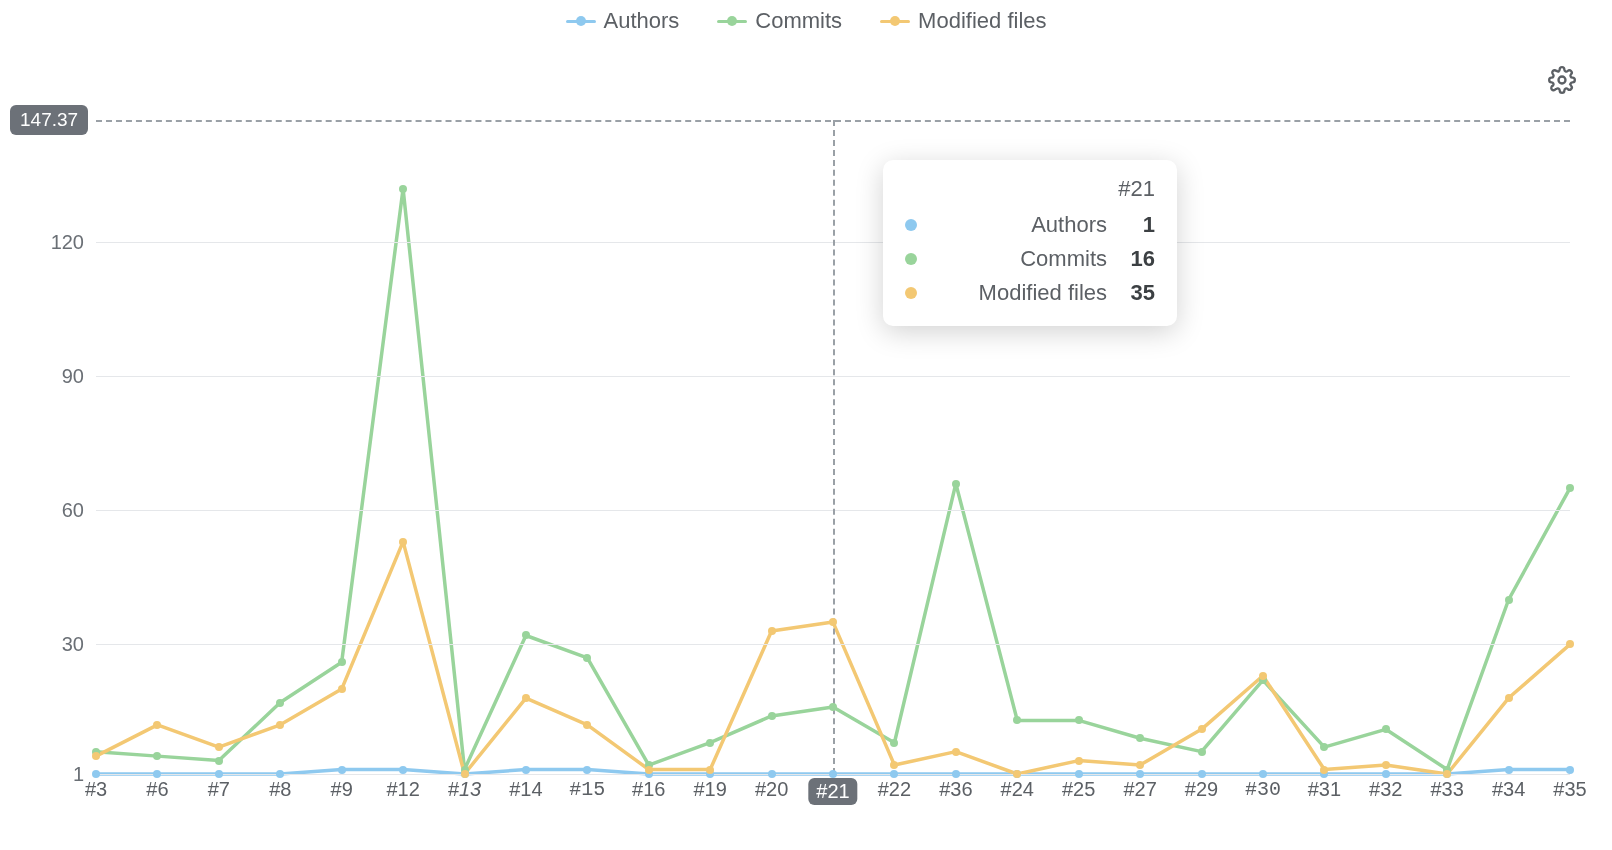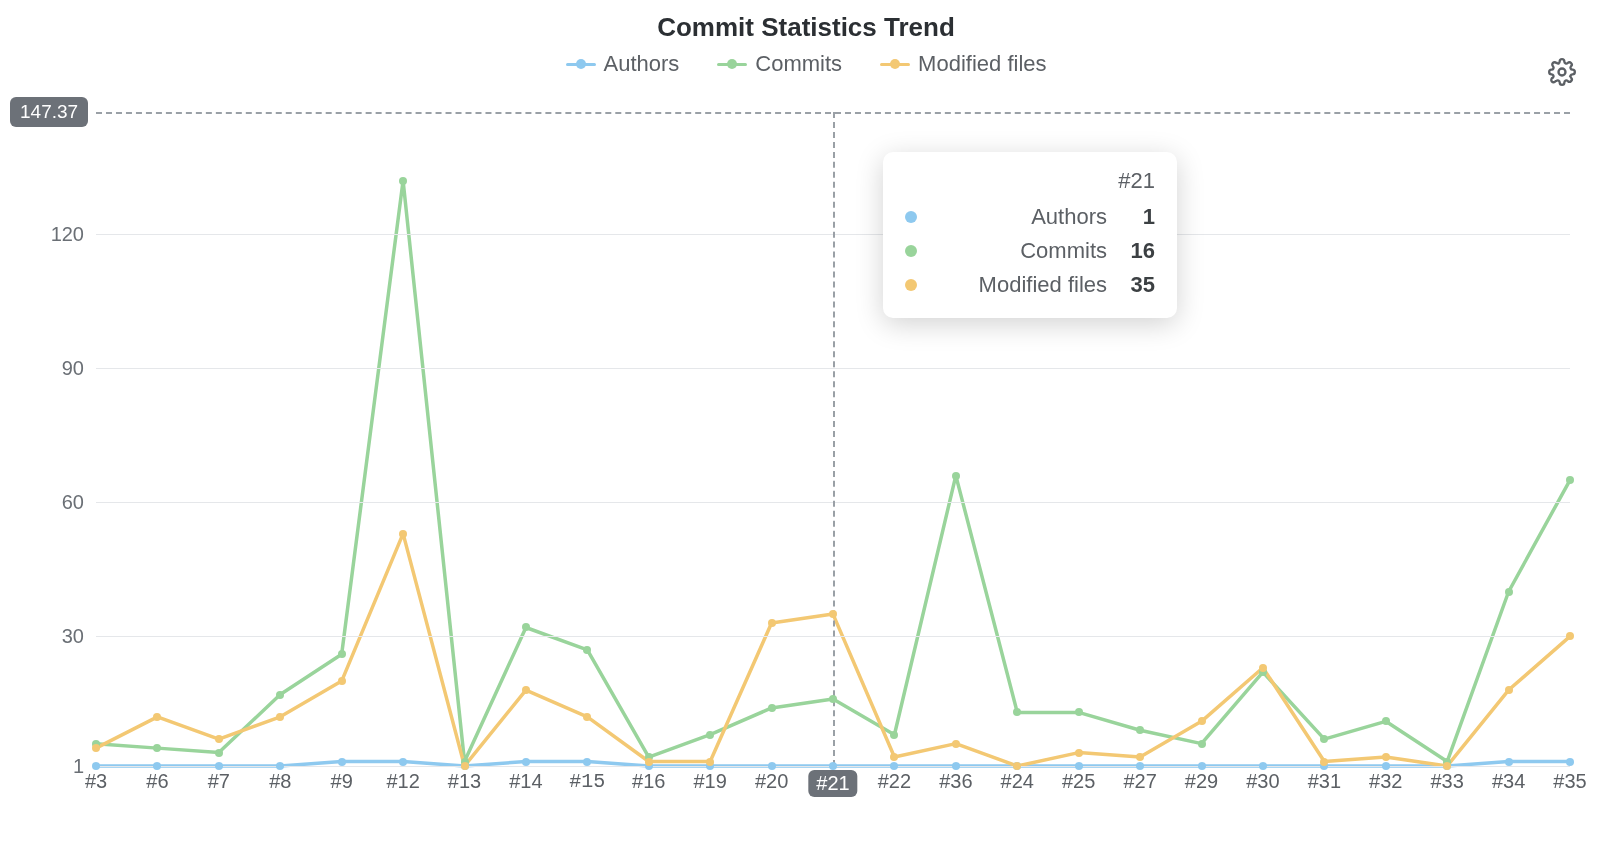--- a/index.html
+++ b/index.html
@@ -27,21 +27,20 @@
   .tt-row{display:flex;align-items:center;justify-content:flex-end;gap:14px;padding:4px 0}
   .tt-swatch{width:12px;height:12px;border-radius:50%}
   .tt-label{flex:1;text-align:right;color:#5c6065}
   .tt-val{font-weight:700;color:#3c4043;min-width:34px;text-align:right}
   svg.lines{position:absolute;left:0;top:0;width:100%;height:100%;overflow:visible}
 </style>
 </head>
 <body>
 <div class="wrap">
 
-  <div class="title">Commit Statistics Trend</div>
 
   <div class="legend" id="legend">
       <div class="legend-item">
         <span class="legend-line" style="background:#8ec9ef">
           <span class="legend-dot" style="background:#8ec9ef"></span>
         </span>
         <span>Authors</span>
       </div>
       <div class="legend-item">
         <span class="legend-line" style="background:#99d49b">
@@ -72,34 +71,34 @@
         <path d="M0 631.659356425497 L61.416666666666664 636.1274851403977 L122.83333333333333 640.5956138552982 L184.25 582.5099405615905 L245.66666666666666 542.2967821274851 L307.08333333333337 68.67513834802219 L368.5 649.5318712850994 L429.9166666666667 515.4880098380816 L491.3333333333333 537.8286534125846 L552.75 645.0637425701988 L614.1666666666667 622.7230989956959 L675.5833333333333 595.9143267062923 L737 586.978069276491 L798.4166666666666 622.7230989956959 L859.8333333333334 363.5716335314614 L921.25 600.3824554211928 L982.6666666666666 600.3824554211928 L1044.0833333333335 618.2549702807953 L1105.5 631.659356425497 L1166.9166666666665 560.1692969870875 L1228.3333333333335 627.1912277105964 L1289.75 609.3187128509941 L1351.1666666666665 649.5318712850994 L1412.5833333333335 479.74298011887686 L1474 368.039762246362 " class="line" stroke="#99d49b"></path>
         <path d="M0 636.1274851403977 L61.416666666666664 604.8505841360934 L122.83333333333333 627.1912277105964 L184.25 604.8505841360934 L245.66666666666666 569.1055544168887 L307.08333333333337 421.6573068251691 L368.5 654 L429.9166666666667 578.0418118466899 L491.3333333333333 604.8505841360934 L552.75 649.5318712850994 L614.1666666666667 649.5318712850994 L675.5833333333333 511.019881123181 L737 502.08362369337976 L798.4166666666666 645.0637425701988 L859.8333333333334 631.659356425497 L921.25 654 L982.6666666666666 640.5956138552982 L1044.0833333333335 645.0637425701988 L1105.5 609.3187128509941 L1166.9166666666665 555.7011682721869 L1228.3333333333335 649.5318712850994 L1289.75 645.0637425701988 L1351.1666666666665 654 L1412.5833333333335 578.0418118466899 L1474 524.4242672678828 " class="line" stroke="#f3c873"></path>
       </svg>
     <div class="xaxis" id="xaxis">
         <div class="xtick" style="left: 0%;">#3</div>
         <div class="xtick" style="left: 4.16667%;">#6</div>
         <div class="xtick" style="left: 8.33333%;">#7</div>
         <div class="xtick" style="left: 12.5%;">#8</div>
         <div class="xtick" style="left: 16.6667%;">#9</div>
         <div class="xtick" style="left: 20.8333%;">#12</div>
-        <div class="xtick" style="left: 25%;">#13</div>
+        <div class="xtick" style="left: 25%; font-style: italic;">#13</div>
         <div class="xtick" style="left: 29.1667%;">#14</div>
         <div class="xtick" style="left: 33.3333%; font-family: Liberation Mono, monospace;">#15</div>
         <div class="xtick" style="left: 37.5%;">#16</div>
         <div class="xtick" style="left: 41.6667%;">#19</div>
         <div class="xtick" style="left: 45.8333%; text-align: center;">#20</div>
         <div class="xtick active" style="left: 50%;">#21</div>
         <div class="xtick" style="left: 54.1667%;">#22</div>
         <div class="xtick" style="left: 58.3333%;">#36</div>
         <div class="xtick" style="left: 62.5%;">#24</div>
         <div class="xtick" style="left: 66.6667%;">#25</div>
         <div class="xtick" style="left: 70.8333%;">#27</div>
         <div class="xtick" style="left: 75%;">#29</div>
-        <div class="xtick" style="left: 79.1667%;">#30</div>
+        <div class="xtick" style="left: 79.1667%; font-family: Liberation Mono, monospace;">#30</div>
         <div class="xtick" style="left: 83.3333%; text-align: right;">#31</div>
         <div class="xtick" style="left: 87.5%;">#32</div>
         <div class="xtick" style="left: 91.6667%;">#33</div>
         <div class="xtick" style="left: 95.8333%;">#34</div>
         <div class="xtick" style="left: 100%;">#35</div>
       </div>
   <div class="gridline" style="top: 654px;"></div>
       <div class="ylabel" style="top: 654px;">1</div>
       <div class="gridline" style="top: 524.424px;"></div>
       <div class="ylabel" style="top: 524.424px;">30</div>

